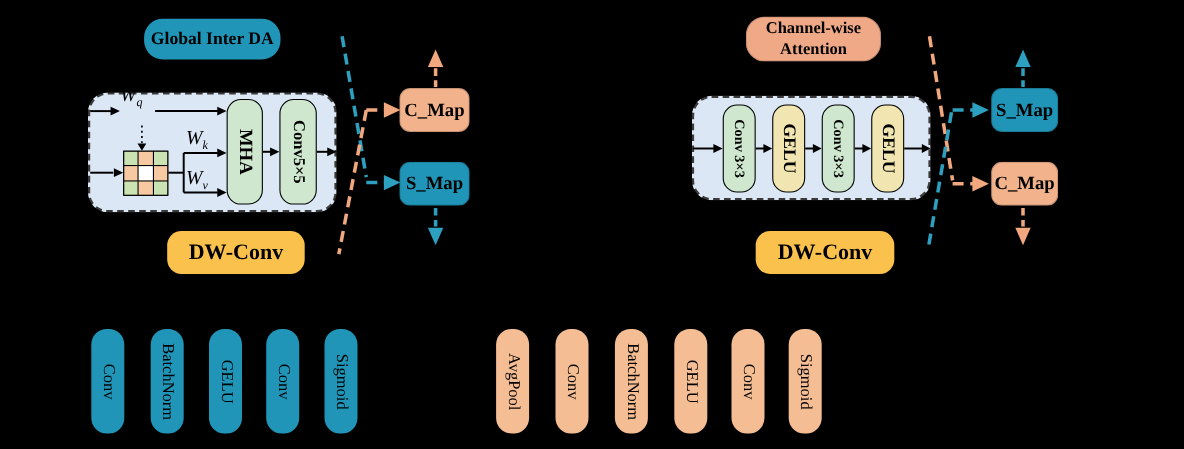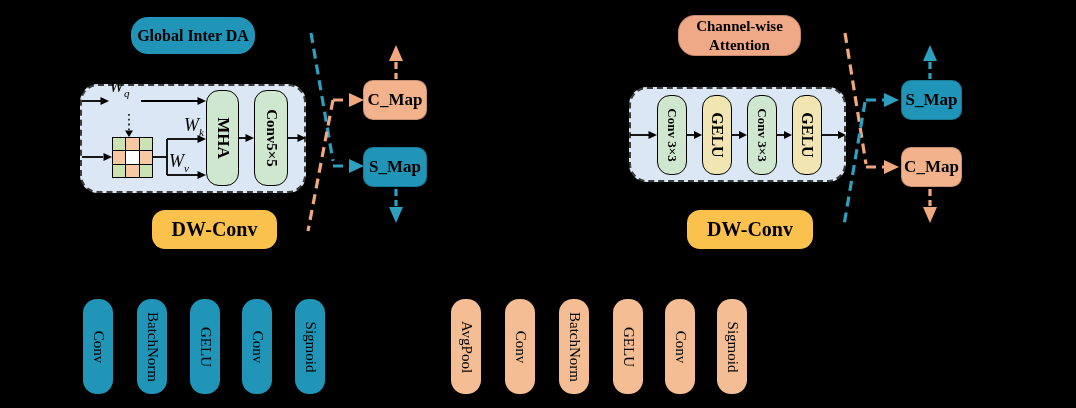--- a/index.html
+++ b/index.html
@@ -46,21 +46,21 @@
   .map.teal{background:var(--teal);font-family:Liberation Serif, serif;}
   .cmapL{left:363px;top:80px;width:64px;height:40px;}
   .smapL{left:363px;top:147px;width:64px;height:40px;}
   .smapR{left:901px;top:80px;width:61px;height:40px;}
   .cmapR{left:901px;top:147px;width:61px;height:40px;}
 
   
   .wlbl{font-style:italic;font-size:18px;white-space:nowrap;}
   .wlbl sub{font-size:11px;font-style:italic;}
   .wq{left:109px;top:76px;}
-  .wk{left:184px;top:115px;}
+  .wk{left:169px;top:115px;}
   .wv{left:169px;top:151px;}
 
   
   .pgrid{left:112px;top:137px;width:41px;height:41px;background:#000;border:1.6px solid #000;
          display:grid;grid-template-columns:1fr 1fr 1fr;grid-template-rows:1fr 1fr 1fr;gap:1.4px;}
   .pgrid .cell[data-cell="g"]{background:var(--gridGreen);}
   .pgrid .cell[data-cell="o"]{background:var(--gridOrange);}
   .pgrid .cell[data-cell="w"]{background:#fff;}
 
   

